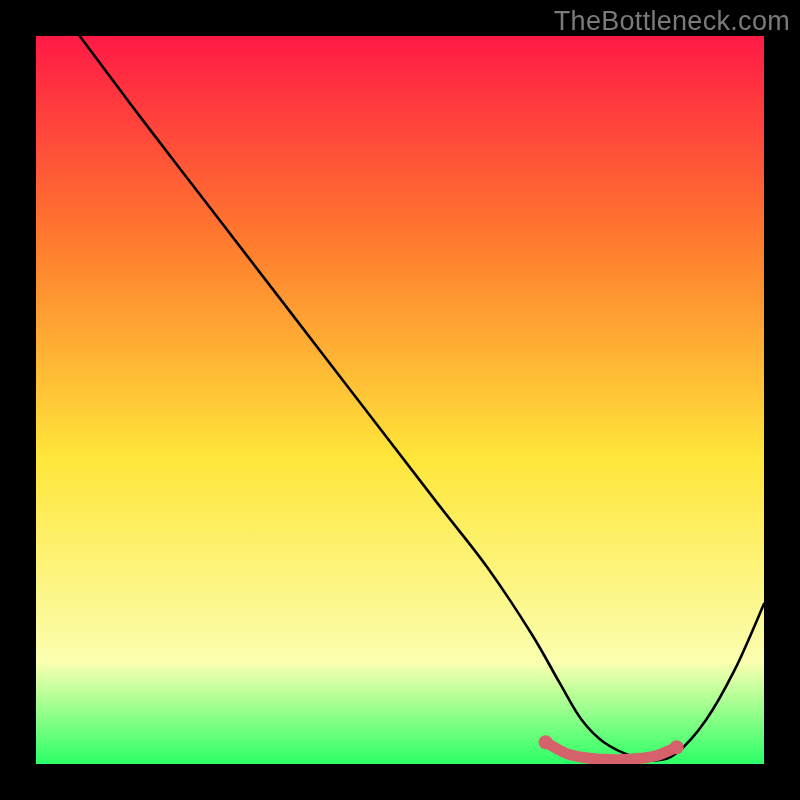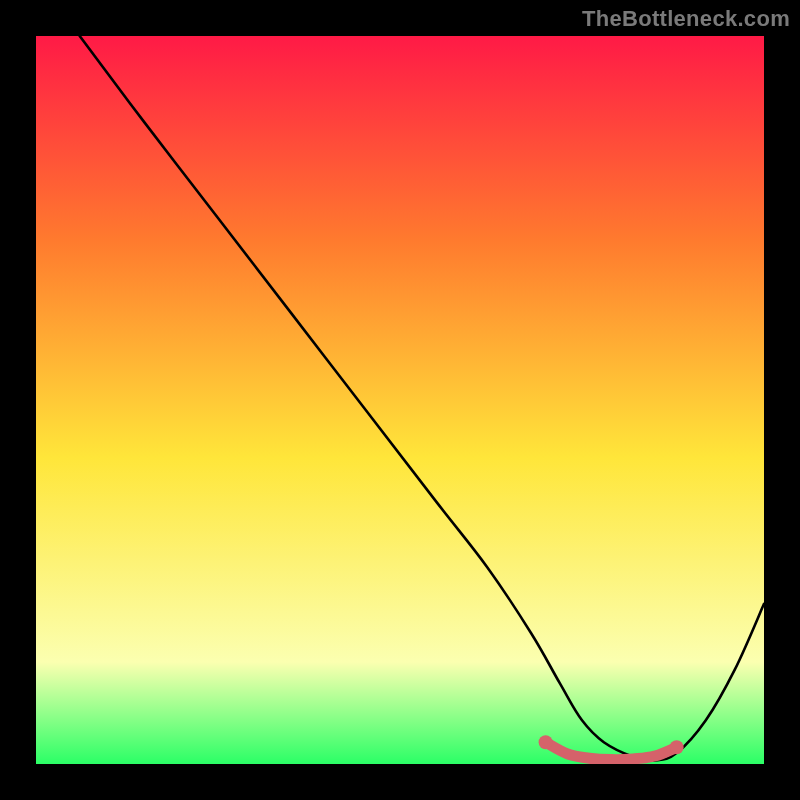--- a/index.html
+++ b/index.html
@@ -15,22 +15,22 @@
     position: relative;
     width: 800px;
     height: 800px;
     background: #000;
   }
   .watermark {
     position: absolute;
     top: 6px;
     right: 10px;
     color: #7a7a7a;
-    font-size: 22px;
-    font-weight: 700;
+    font-size: 27px;
+    font-weight: 400;
     letter-spacing: 0.3px;
     user-select: none;
   }
   .plot {
     position: absolute;
     left: 36px;
     top: 36px;
     width: 728px;
     height: 728px;
   }

